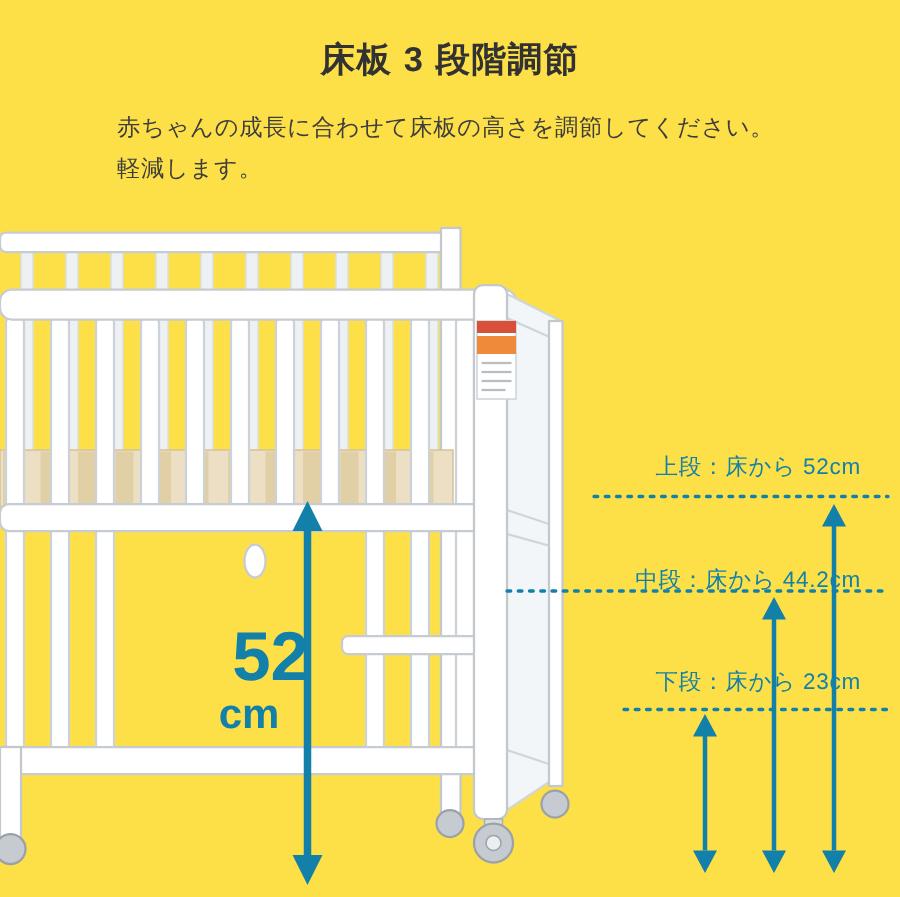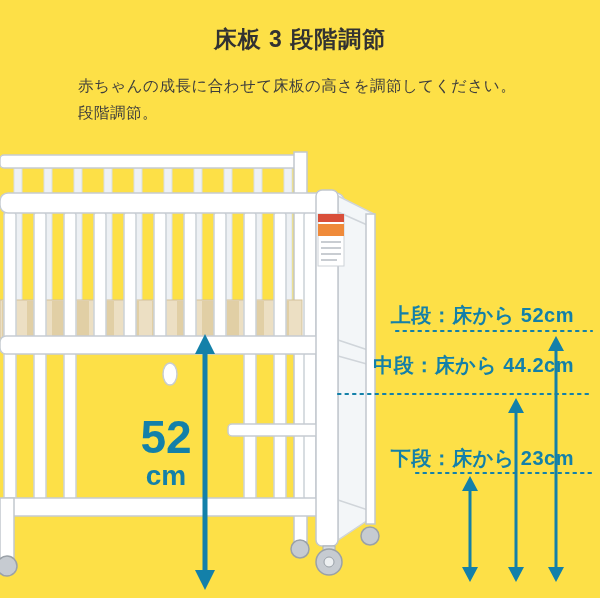--- a/index.html
+++ b/index.html
@@ -47,42 +47,42 @@
   .sticker-orange{fill:#ef8a3a;}
   .sticker-text{stroke:#b7bdc3;stroke-width:1.5;}
   .knob{fill:#ffffff;stroke:#c6ccd2;stroke-width:1.5;}
   .dotted{stroke:var(--accent);stroke-width:2.2;stroke-dasharray:2.5 5;stroke-linecap:round;fill:none;}
   .arrow-line-big{stroke:var(--accent);stroke-width:5;fill:none;}
   .arrow-line{stroke:var(--accent);stroke-width:3;fill:none;}
   .arrow-head{fill:var(--accent);}
   
   .note{
     position:absolute;right:26px;text-align:right;
-    color:var(--accent);font-weight:700;font-size:20px;letter-spacing:0.5px;
+    color:var(--accent);font-weight:400;font-size:15px;letter-spacing:0.5px;
   }
   .note-upper{top:302px;}
-  .note-middle{top:352px;}
+  .note-middle{top:377px;}
   .note-lower{top:445px;}
   .highlight{
     position:absolute;left:126px;top:414px;width:80px;
     text-align:center;color:var(--accent);font-weight:700;
   }
-  .highlight .big-num{font-size:46px;line-height:1;display:block;}
+  .highlight .big-num{font-size:46px;line-height:1;display:block;text-align:right;}
   .highlight .big-unit{font-size:28px;line-height:1.15;display:block;}
 </style>
 </head>
 <body>
 
 <div class="canvas">
 
   <div class="page-title">床板 3 段階調節</div>
 
   <div class="desc">
     <div>赤ちゃんの成長に合わせて床板の高さを調節してください。</div>
-    <div>段階調節。</div>
+    <div>軽減します。</div>
   </div>
 
   <svg class="art" viewBox="0 0 600 598" aria-hidden="true">
     <defs>
       <rect id="slat-up" width="12" height="128" rx="3" class="slat"></rect>
       <rect id="slat-lo" width="12" height="148" rx="3" class="slat"></rect>
       <rect id="slat-fr" width="8" height="134" class="slat-far"></rect>
       <rect id="wstrip" width="12" height="36" class="wood-strip"></rect>
     </defs>
 

